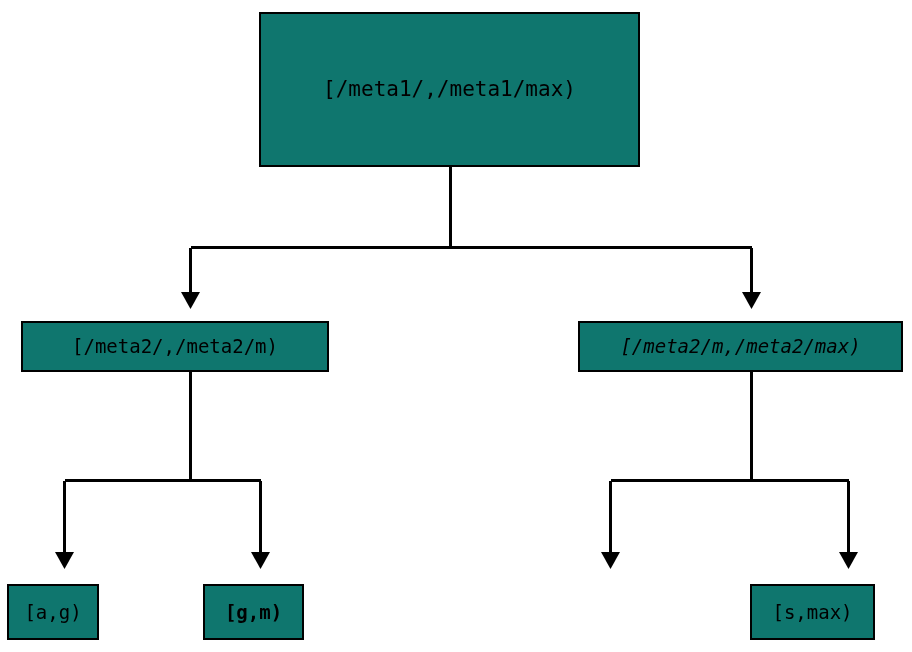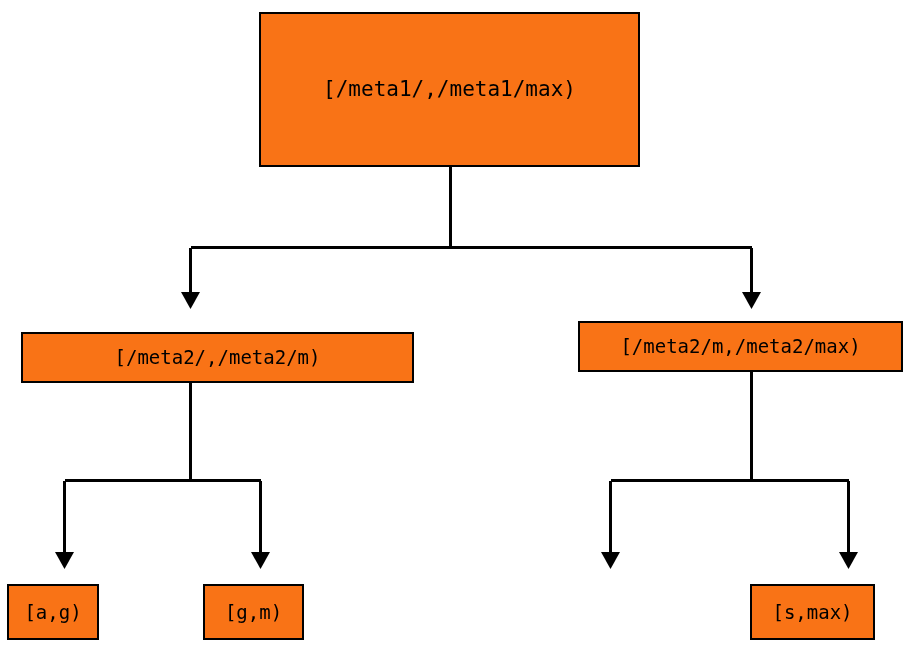--- a/index.html
+++ b/index.html
@@ -21,21 +21,21 @@
     left: 0;
     top: 0;
     width: 912px;
     height: 652px;
     pointer-events: none;
   }
   .node {
     position: absolute;
     box-sizing: border-box;
     border: 2px solid #000000;
-    background: #f97316;
+    background: #0f766e;
     display: flex;
     align-items: center;
     justify-content: center;
     color: #000000;
     letter-spacing: 0px;
     white-space: pre;
   }
   .node-label {
     display: block;
     line-height: 1;
@@ -46,45 +46,47 @@
   #node-root {
     left: 259px;
     top: 12px;
     width: 381px;
     height: 155px;
   }
   #node-root .node-label { font-size: 21px; }
   
   #node-mid-left {
     left: 21px;
-    top: 332px;
-    width: 393px;
+    top: 321px;
+    width: 308px;
     height: 51px;
     justify-content: center;
   }
   #node-mid-right {
     left: 578px;
     top: 321px;
     width: 325px;
     height: 51px;
+    font-style: italic;
   }
   #node-mid-left .node-label,
   #node-mid-right .node-label { font-size: 19px; }
   
   #node-leaf-ag {
     left: 7px;
     top: 584px;
     width: 92px;
     height: 56px;
   }
   #node-leaf-gm {
     left: 203px;
     top: 584px;
     width: 101px;
     height: 56px;
+    font-weight: bold;
   }
   #node-leaf-ms {
     left: 553px;
     top: 584px;
     width: 102px;
     height: 56px;
   }
   #node-leaf-smax {
     left: 750px;
     top: 584px;

